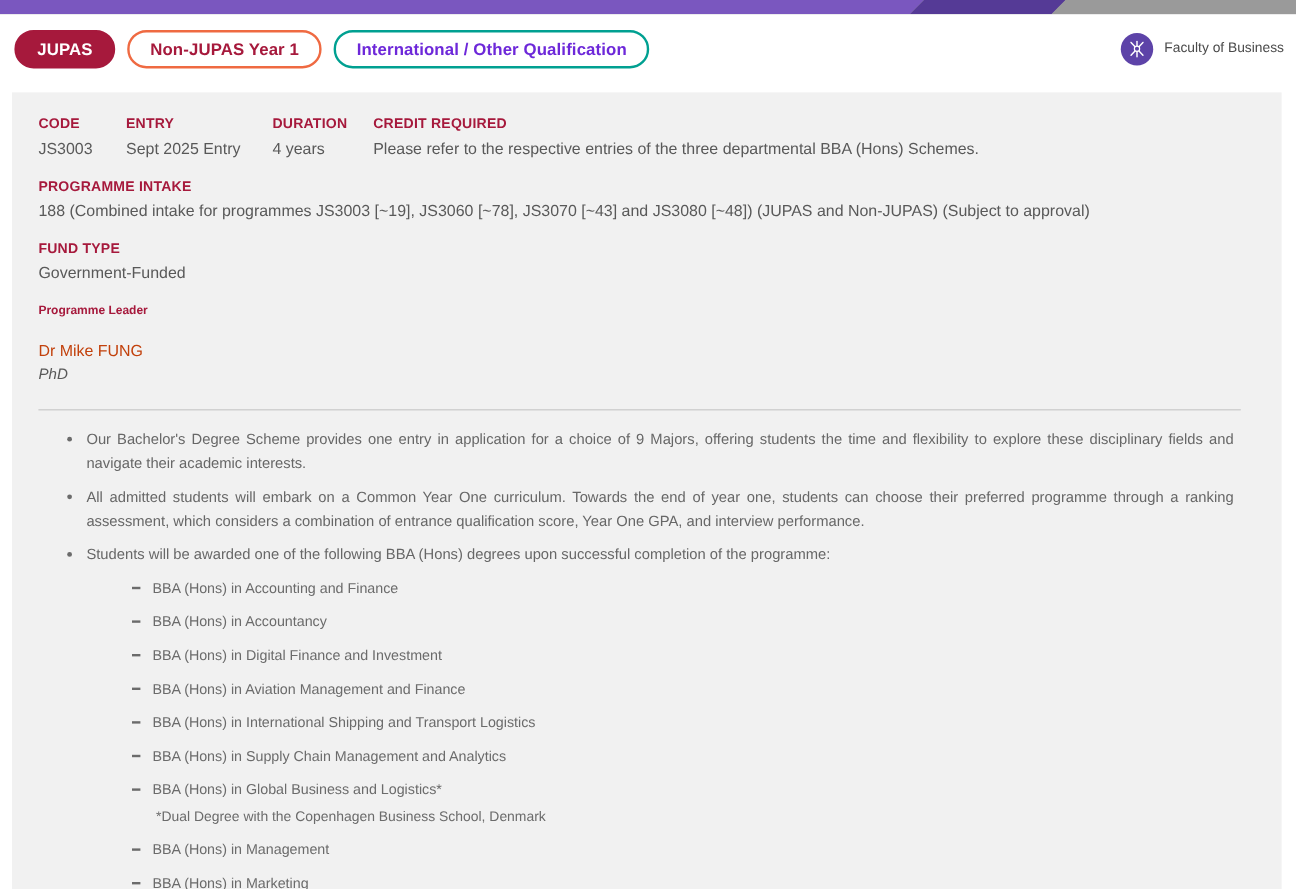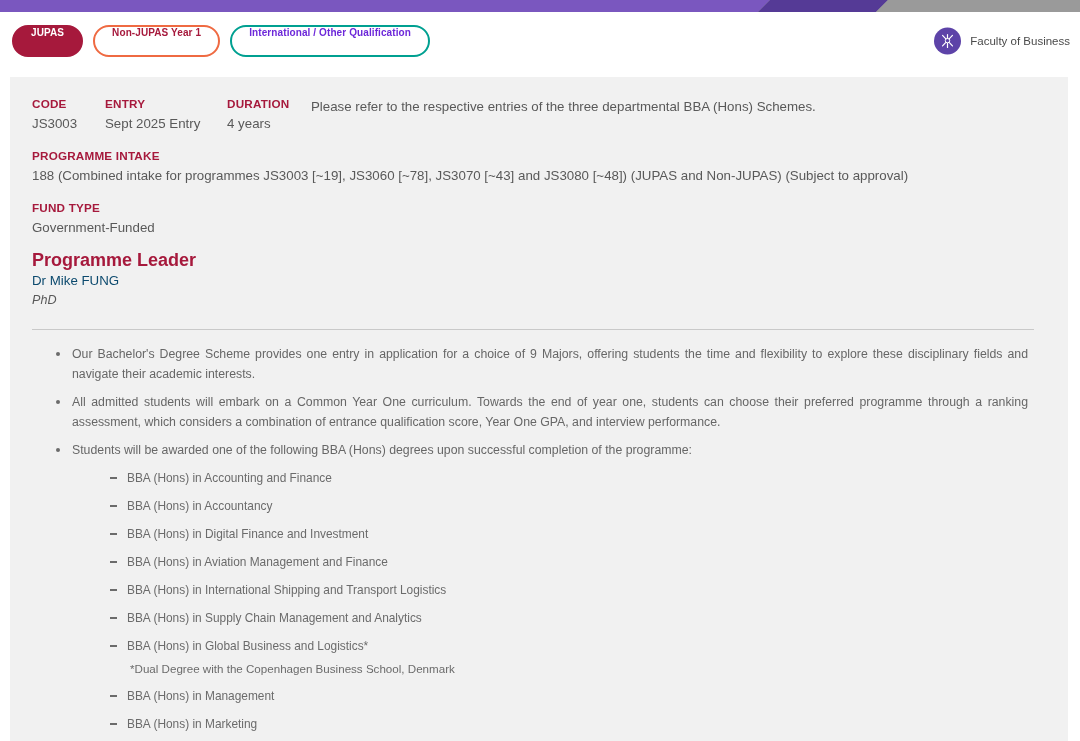--- a/index.html
+++ b/index.html
@@ -55,26 +55,26 @@
     position: relative;
     height: 57px;
     background: #ffffff;
     padding: 0 12px;
     box-sizing: border-box;
     display: flex;
     align-items: center;
   }
   .pill {
     display: inline-flex;
-    align-items: flex-start;
+    align-items: center;
     justify-content: center;
     height: 32px;
     border-radius: 18px;
     padding: 0 17px;
-    font-size: 10px;
+    font-size: 14px;
     font-weight: bold;
     letter-spacing: 0.1px;
     box-sizing: border-box;
     white-space: nowrap;
     cursor: pointer;
     margin-right: 10px;
     border: 2px solid transparent;
     background: #ffffff;
   }
   .pill.active {
@@ -150,29 +150,29 @@
     font-size: 13.3px;
     line-height: 21px;
     margin-top: 1px;
   }
 
   .block { margin-top: 13px; }
   .block .flabel { text-transform: none; }
 
   .leader-label {
     color: #a6193c;
-    font-size: 18px;
+    font-size: 10px;
     font-weight: bold;
     line-height: 18px;
   }
   .leader-name {
-    color: #0c4a6e;
+    color: #c2410c;
     font-size: 13.3px;
     line-height: 21px;
-    margin-top: 1px;
+    margin-top: 13px;
   }
   .leader-degree {
     color: #595959;
     font-size: 12.6px;
     font-style: italic;
     line-height: 19px;
   }
 
   hr.divider {
     border: none;
@@ -282,20 +282,21 @@
     </div>
     <div class="fact entry">
       <div class="flabel">ENTRY</div>
       <div class="fvalue">Sept 2025 Entry</div>
     </div>
     <div class="fact dur">
       <div class="flabel">DURATION</div>
       <div class="fvalue">4 years</div>
     </div>
     <div class="fact credit">
+      <div class="flabel">CREDIT REQUIRED</div>
       <div class="fvalue">Please refer to the respective entries of the three departmental BBA (Hons) Schemes.</div>
     </div>
   </div>
 
   <div class="block">
     <div class="flabel">PROGRAMME INTAKE</div>
     <div class="fvalue">188 (Combined intake for programmes JS3003 [~19], JS3060 [~78], JS3070 [~43] and JS3080 [~48]) (JUPAS and Non-JUPAS) (Subject to approval)</div>
   </div>
 
   <div class="block">

